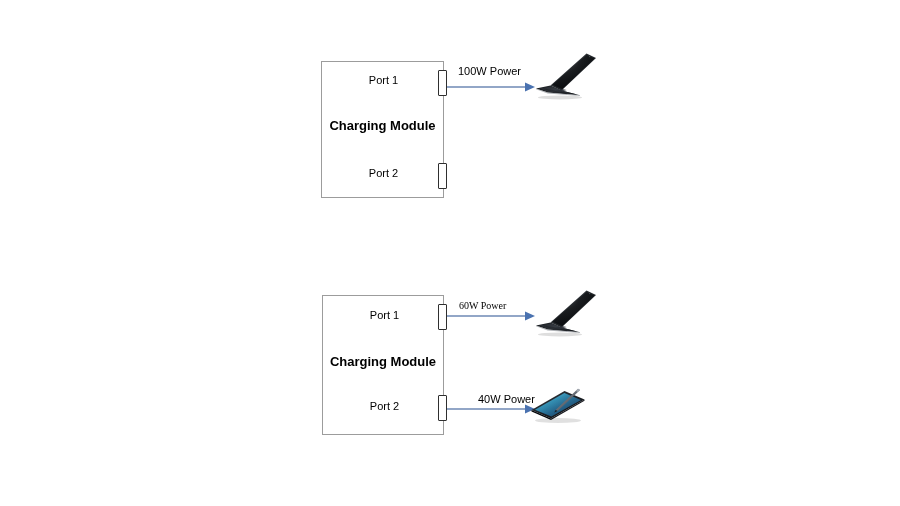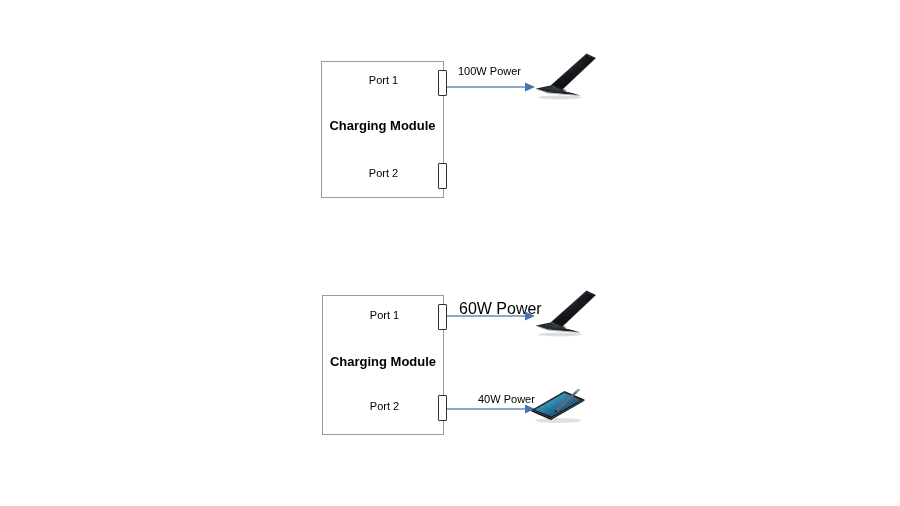--- a/index.html
+++ b/index.html
@@ -157,21 +157,21 @@
     <div class="module" style="left:322px; top:295px; width:122px; height:140px;">
       <div class="module-title" style="top:58px; font-size:13px;">Charging Module</div>
     </div>
 
     <div class="port-label" style="left:361px; top:309px; width:47px; font-size:11px;">Port 1</div>
     <div class="port" style="left:438px; top:304px; width:9px; height:26px;"></div>
 
     <div class="port-label" style="left:361px; top:400px; width:47px; font-size:11px;">Port 2</div>
     <div class="port" style="left:438px; top:395px; width:9px; height:26px;"></div>
 
-    <div class="link-label" style="left:459px; top:300px; font-size:16px;">60W Power</div>
+    <div class="link-label" style="left:459px; top:300px; font-size:10px;font-family:Liberation Serif, serif;">60W Power</div>
     <svg class="link-svg" style="left:447px; top:303px;" width="90" height="14">
       <line x1="0" y1="13" x2="78" y2="13" stroke="#6e89b5" stroke-width="1.4"></line>
       <polygon points="78,8.4 88,13 78,17.6" fill="#4a72b0"></polygon>
     </svg>
 
     <div class="device" style="left:528px; top:289px;">
       <svg width="70" height="50" viewBox="0 0 70 50">
         <defs>
           <linearGradient id="scr-b" x1="0" y1="0" x2="1" y2="1">
             <stop offset="0%" stop-color="#3b4046"></stop>

